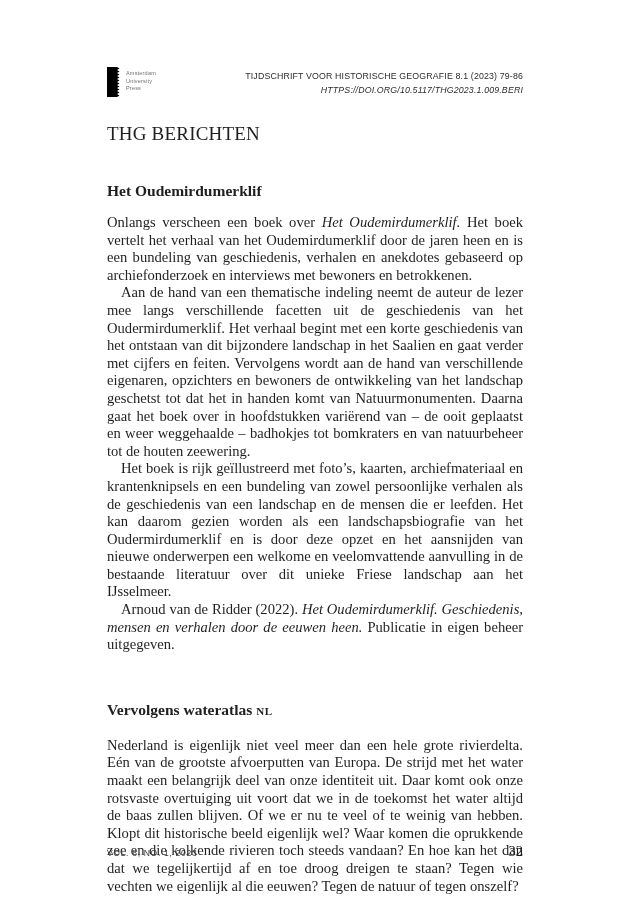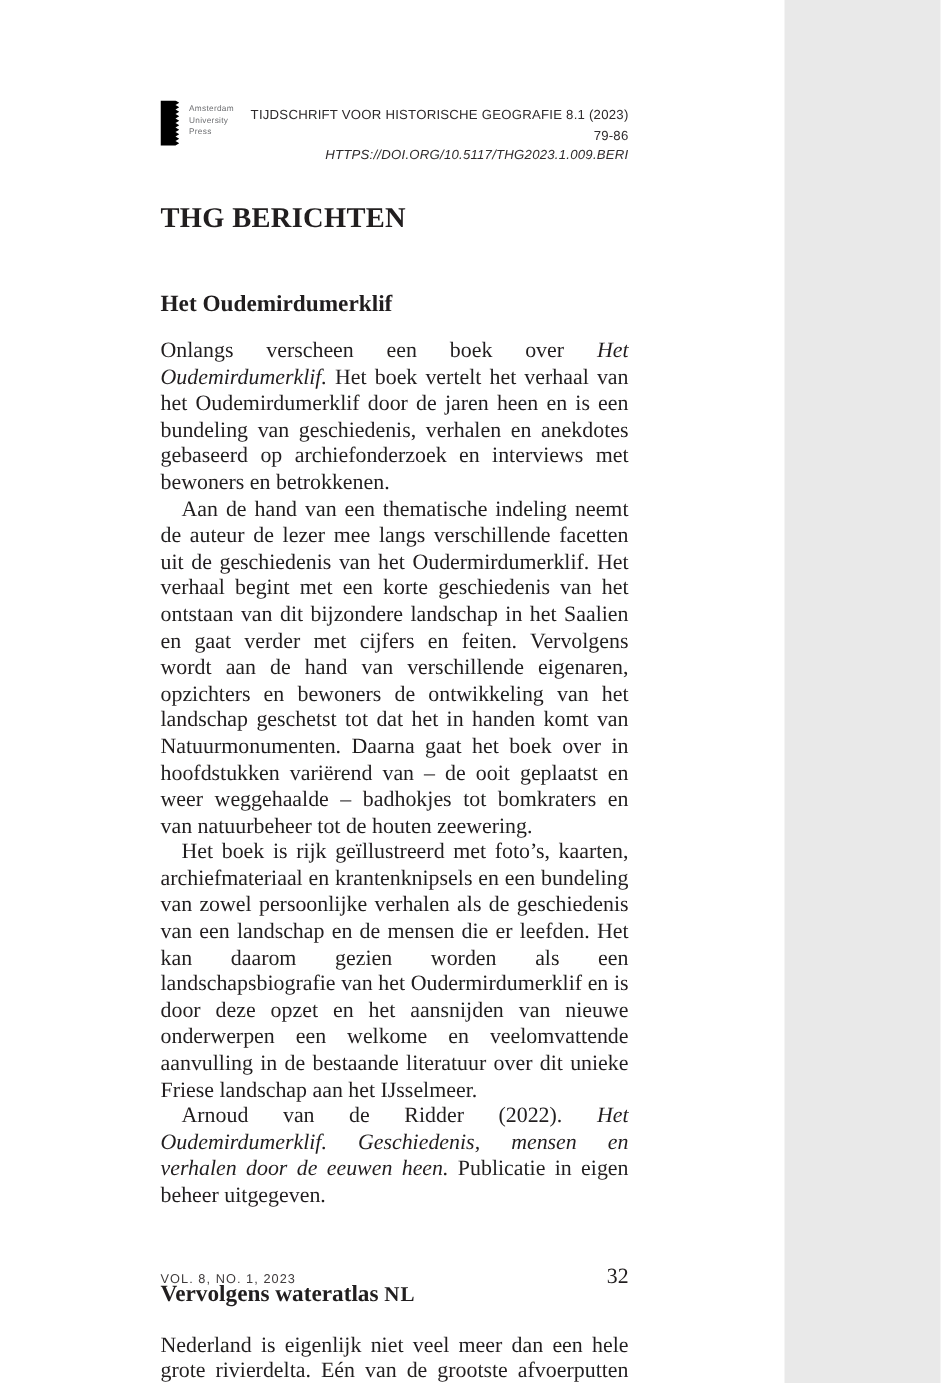--- a/index.html
+++ b/index.html
@@ -3,21 +3,21 @@
 <meta charset="utf-8">
 <style>
   html,body{margin:0;padding:0;}
   body{
     width:627px;height:922px;
     background:#e9e9e9;
     font-family:"Liberation Serif", serif;
   }
   .page{
     position:relative;
-    width:523px;height:922px;
+    width:627px;height:922px;
     background:#ffffff;
     color:#211e1f;
     overflow:hidden;
   }
   
   .page-header{
     position:absolute;
     left:107px;right:104px;top:67px;
     display:flex;
     justify-content:space-between;
@@ -41,23 +41,23 @@
     letter-spacing:0.15px;
     padding-top:3px;
   }
   .doi-line{font-style:italic;text-align:right;}
   
   .main-content{
     position:absolute;
     left:107px;right:104px;top:123px;
   }
   .kicker{
-    margin:12px 0 36px 0;
+    margin:0 0 36px 0;
     font-size:19px;
-    font-weight:700;
+    font-weight:400;
     letter-spacing:0.2px;
     line-height:22px;
     color:#211e1f;
   }
   .section-heading{
     margin:0 0 14px 0;
     font-size:15.5px;
     font-weight:700;
     line-height:19px;
     color:#211e1f;
@@ -66,21 +66,21 @@
     margin:0;
     font-size:14.6px;
     line-height:17.6px;
     text-align:justify;
     color:#211e1f;
   }
   .body-para.indent{text-indent:14px;}
   .section-2{margin-top:46px;}
   .section-2 .section-heading{margin-bottom:16px;}
   .run-italic{font-style:italic;}
-  .run-smallcaps{font-size:14px;letter-spacing:0.6px;font-family:Liberation Serif, serif;}
+  .run-smallcaps{font-size:11px;letter-spacing:0.6px;font-family:Liberation Serif, serif;}
   
   .page-footer{
     position:absolute;
     left:107px;right:104px;top:843px;
     display:flex;
     justify-content:space-between;
     align-items:baseline;
     gap:12px;
   }
   .volume-line{

